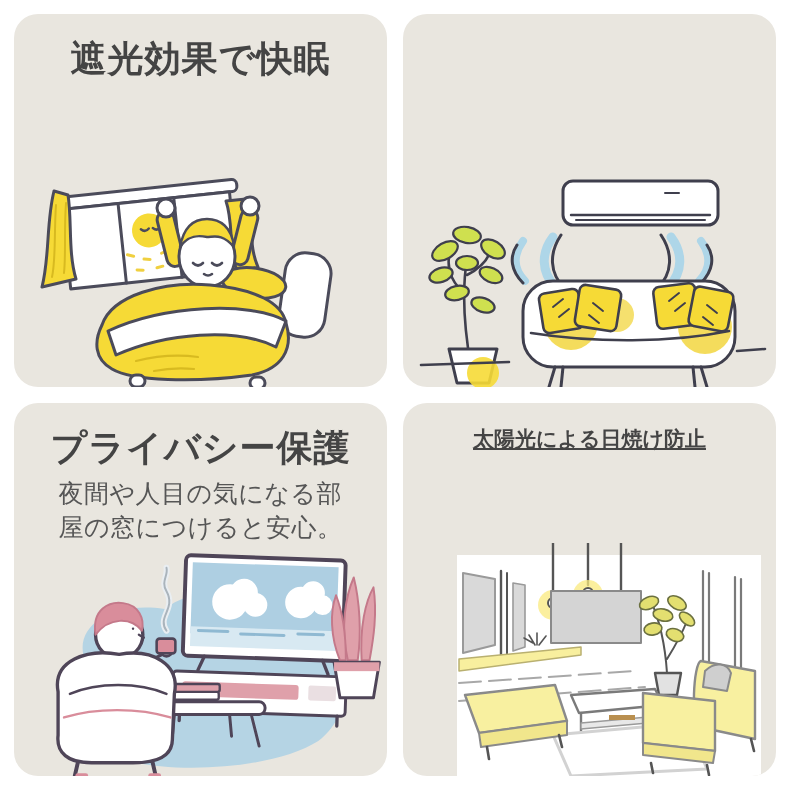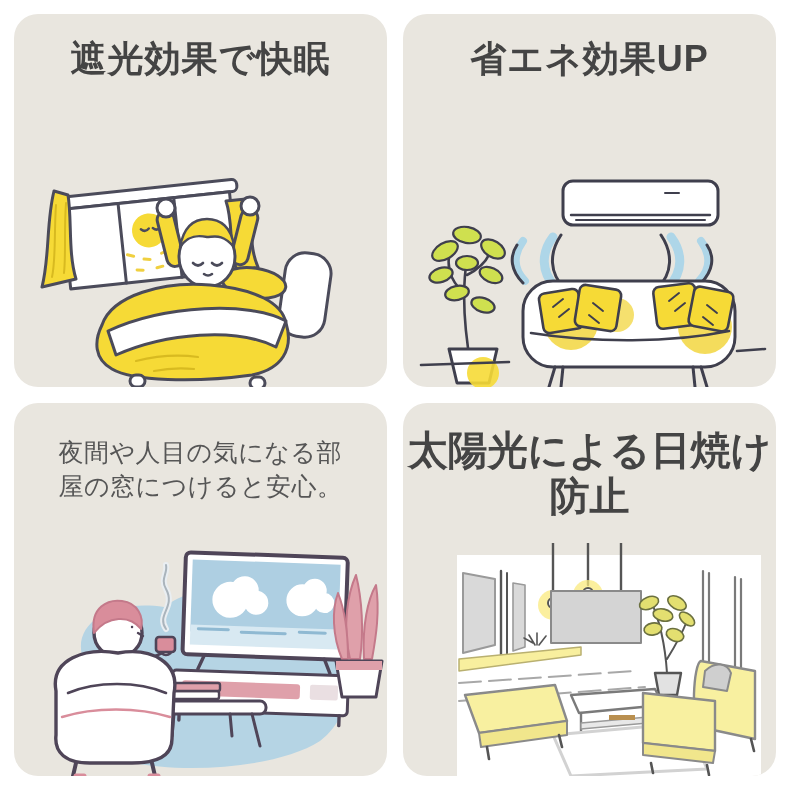--- a/index.html
+++ b/index.html
@@ -16,21 +16,21 @@
   .panel{
     box-sizing:border-box;width:373px;height:373px;
     background:#e9e6df;border-radius:24px;overflow:hidden;
     display:flex;flex-direction:column;align-items:center;
     padding-top:24px;position:relative;
   }
   .panel-title{
     margin:0;font-size:36px;line-height:1.15;font-weight:bold;
     color:#444444;letter-spacing:1px;text-align:center;white-space:pre-line;
   }
-  .panel-title.small{font-size:40px;letter-spacing:0;}
+  .panel-title.small{font-size:21px;letter-spacing:0;text-decoration:underline;}
   .panel-desc{
     margin:9px 0 0;font-size:25px;line-height:1.34;color:#565656;
     text-align:left;white-space:pre-line;letter-spacing:0.5px;
   }
   .illus{display:block;margin-top:auto;}
 </style>
 </head>
 <body>
 
 <div class="grid">
@@ -79,21 +79,20 @@
       <path d="M88,150 C98,120 150,106 196,110 C242,114 268,128 272,148 C280,174 268,194 238,200 C180,208 118,206 98,194 C80,184 80,166 88,150 Z" fill="#f6da36" stroke="#4b4b5a" stroke-width="3"></path>
       <path d="M94,156 C150,130 236,126 272,146 L262,172 C222,152 152,158 102,180 Z" fill="#fff" stroke="#4b4b5a" stroke-width="3"></path>
       <path d="M122,186 q32,-8 62,-4 M140,196 q20,-4 40,-2" fill="none" stroke="#d8ba20" stroke-width="2.2"></path>
 
       <rect x="116" y="200" width="15" height="12" rx="6" fill="#fff" stroke="#4b4b5a" stroke-width="3"></rect>
       <rect x="236" y="202" width="15" height="12" rx="6" fill="#fff" stroke="#4b4b5a" stroke-width="3"></rect>
     </svg>
   </section>
 
   <section class="panel">
-    <h2 class="panel-title">省エネ効果UP</h2>
     <svg class="illus" width="373" height="212" viewBox="0 0 373 212" stroke-linecap="round" stroke-linejoin="round">
 
       <g>
         <rect x="160" y="6" width="155" height="44" rx="10" fill="#fff" stroke="#3f3f4d" stroke-width="3"></rect>
         <line x1="168" y1="40" x2="307" y2="40" stroke="#3f3f4d" stroke-width="2.4"></line>
         <line x1="173" y1="45" x2="302" y2="45" stroke="#3f3f4d" stroke-width="2"></line>
         <line x1="262" y1="18" x2="276" y2="18" stroke="#3f3f4d" stroke-width="2"></line>
       </g>
 
       <g fill="none">
@@ -142,20 +141,21 @@
           <path d="M266,126 l10,-8 M272,136 l10,-8"></path>
           <path d="M304,130 l10,8 M300,142 l10,8"></path>
         </g>
         <path d="M128,158 C192,168 268,168 326,156" fill="none" stroke="#3f3f4d" stroke-width="2.6"></path>
         <path d="M152,192 L146,212 M160,192 L158,212 M298,192 L304,212 M290,192 L292,212" stroke="#3f3f4d" stroke-width="3" fill="none"></path>
       </g>
     </svg>
   </section>
 
   <section class="panel">
+    <h2 class="panel-title">プライバシー保護</h2>
     <p class="panel-desc">夜間や人目の気になる部
 屋の窓につけると安心。</p>
     <svg class="illus" width="373" height="235" viewBox="0 0 373 235" stroke-linecap="round" stroke-linejoin="round">
 
       <path d="M70,120 C55,84 96,58 150,66 C186,38 266,40 306,70 C346,100 346,170 306,200 C256,232 130,236 86,210 C50,190 52,152 70,120 Z" fill="#b5d4e4"></path>
 
       <g transform="rotate(2 250 70)">
         <rect x="170" y="14" width="162" height="102" rx="5" fill="#fff" stroke="#4f4558" stroke-width="4"></rect>
         <rect x="177" y="21" width="148" height="72" fill="#aecfe2"></rect>
         <rect x="177" y="86" width="148" height="20" fill="#d8e9f2"></rect>

